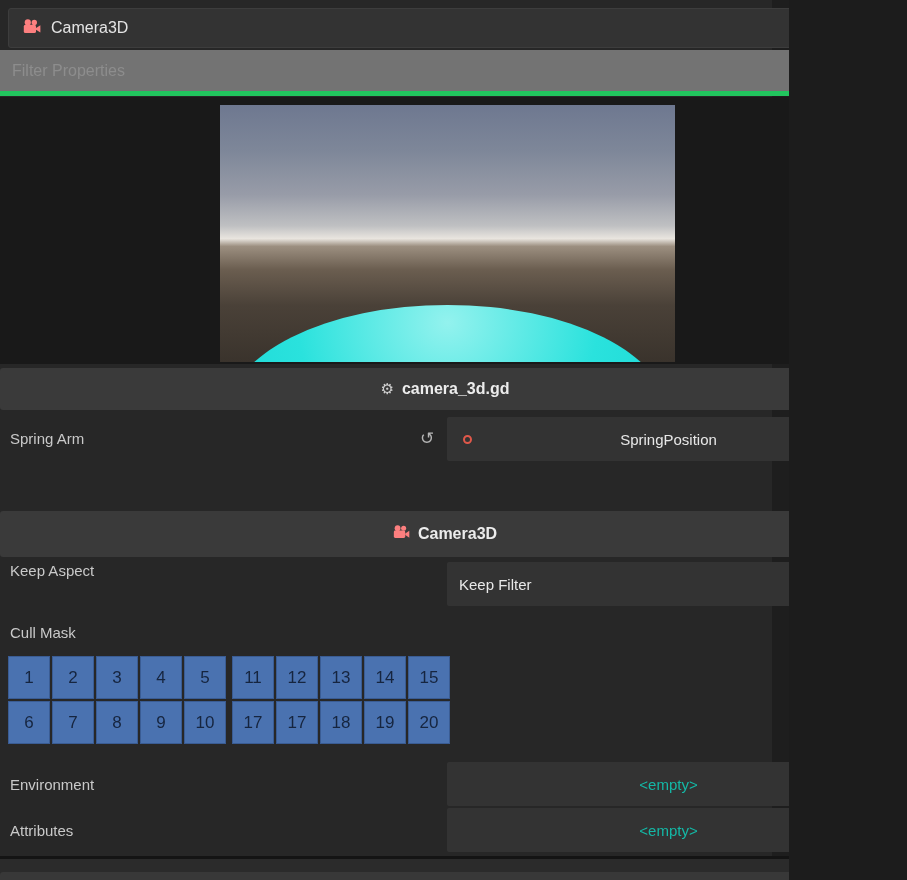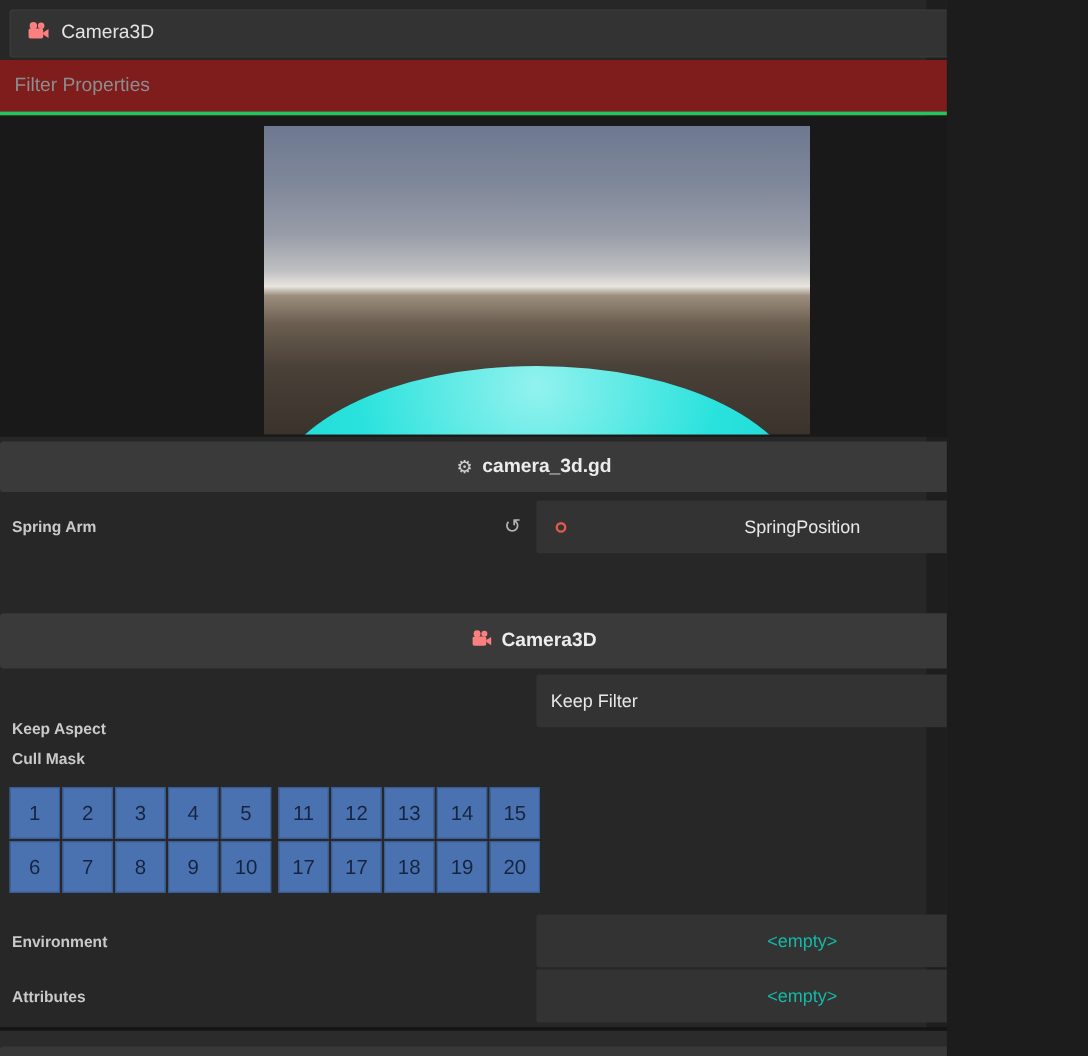--- a/index.html
+++ b/index.html
@@ -21,21 +21,21 @@
     position:absolute; left:8px; top:8px; width:874px; height:40px;
     background:#333333; border:1px solid #3d3d3d; border-radius:3px;
     display:flex; align-items:center; gap:10px; padding:0 14px; cursor:pointer;
   }
   .topbar-title { font-size:16px; color:#e4e4e4; }
   .ml-auto { margin-left:auto; }
 
   
   .filterbar {
     position:absolute; left:0; top:50px; width:890px; height:46px;
-    background:#7f1d1d; border-bottom:3px solid #22c55e;
+    background:#737373; border-bottom:5px solid #22c55e;
     display:flex; align-items:center; padding:0 12px; 
   }
   .filter-input { flex:1; background:transparent; border:none; outline:none; color:#d2d2d2; font-size:16px; font-family:"Liberation Sans", sans-serif; }
   .filter-input::placeholder { color:#8d8d8d; }
 
   
   .preview-zone { position:absolute; left:0; top:97px; width:890px; height:267px; background:#191919; }
   .preview {
     position:absolute; left:220px; top:8px; width:455px; height:257px; overflow:hidden;
     background:linear-gradient(180deg,
@@ -51,21 +51,21 @@
   .section {
     position:absolute; left:0; width:890px; background:#3a3a3a; border-radius:3px;
     display:flex; align-items:center; justify-content:center; gap:8px;
     font-size:16px; font-weight:700; color:#ececec; cursor:pointer;
   }
   .section-script { top:368px; height:42px; }
   .section-camera { top:511px; height:46px; }
   .gear-glyph { font-size:15px; color:#d0d0d0; font-weight:400; }
 
   
-  .prop-label { position:absolute; left:10px; font-size:13px; color:#c9c9c9; display:flex; align-items:center; height:44px;font-weight:bold; }
+  .prop-label { position:absolute; left:10px; font-size:15px; color:#c9c9c9; display:flex; align-items:center; height:44px; }
   .field {
     position:absolute; left:447px; width:443px; height:44px;
     background:#333333; border-radius:2px; display:flex; align-items:center; cursor:pointer;
   }
   .field-center-text { width:100%; text-align:center; font-size:15px; color:#e8e8e8; }
   .empty-text { color:#14b8a6; }
   .revert-glyph { position:absolute; left:420px; font-size:17px; color:#b5b5b5; height:44px; display:flex; align-items:center; cursor:pointer; }
   .res-circle { position:absolute; left:16px; width:9px; height:9px; border:2px solid #e0584a; border-radius:50%; }
   .dots-glyph { font-size:17px; color:#b0b0b0; line-height:1; cursor:pointer; }
   .field-dots { position:absolute; right:8px; }
@@ -167,21 +167,21 @@
       <svg width="17" height="14" viewBox="0 0 18 15">
         <circle cx="4.8" cy="3.4" r="3.1" fill="#fc7f7f"></circle>
         <circle cx="11.3" cy="3.4" r="2.7" fill="#fc7f7f"></circle>
         <rect x="0.8" y="5.8" width="12.2" height="8.2" rx="1.6" fill="#fc7f7f"></rect>
         <path d="M13 9 L17.4 6.2 V13.6 L13 10.8 Z" fill="#fc7f7f"></path>
       </svg>
     </span>
     <span>Camera3D</span>
   </div>
 
-  <div class="prop-label" style="top:585px;">Keep Aspect</div>
+  <div class="prop-label" style="top:548px;">Keep Aspect</div>
   <div class="field" style="top:562px;">
     <span class="dropdown-text">Keep Filter</span>
     <span class="field-chev">
       <svg width="11" height="7" viewBox="0 0 12 8">
           <path d="M1 1 L6 6.3 L11 1" fill="none" stroke="#c2c2c2" stroke-width="1.6"></path>
         </svg>
     </span>
   </div>
 
   <div class="prop-label" style="top:610px;">Cull Mask</div>

